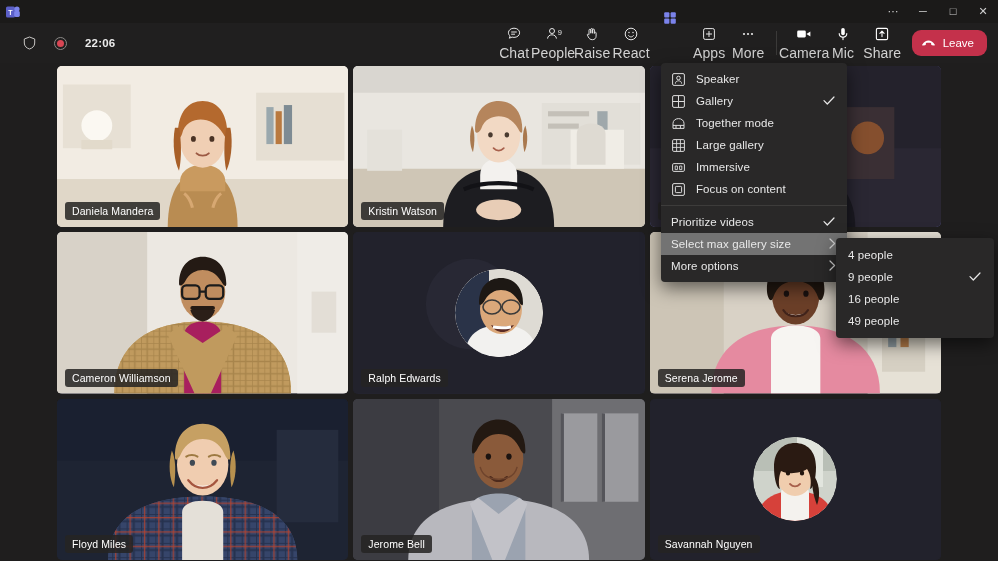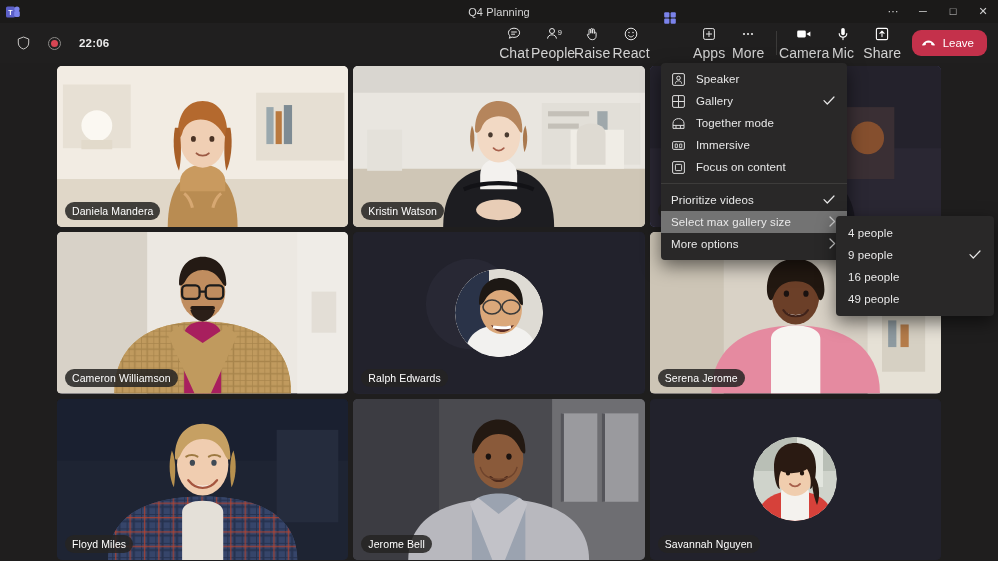--- a/index.html
+++ b/index.html
@@ -26,21 +26,21 @@
   .tb-btn {
     width: 30px; height: 23px; display: flex; align-items: center; justify-content: center;
     color: #d0d0d0; font-size: 11px; line-height: 1;
   }
 
   
   .toolbar {
     position: absolute; top: 23px; left: 0; width: 998px; height: 40px;
     background: #201f1f; display: flex; align-items: center;
   }
-  .tool-left { display: flex; align-items: center; gap: 18px; padding-left: 17px; }
+  .tool-left { display: flex; align-items: center; gap: 18px; padding-left: 23px; }
   .shield { width: 13px; height: 14px; display: block; }
   .rec-dot { width: 13px; height: 13px; border-radius: 50%; border: 1.3px solid #8a8886; display:flex; align-items:center; justify-content:center; }
   .rec-dot i { display:block; width: 7px; height: 7px; border-radius: 50%; background: #d74654; }
   .rec-time { font-size: 11.5px; color: #ebebeb; font-weight: 600; letter-spacing: .2px; }
 
   .tool-right { margin-left: auto; display: flex; align-items: center; padding-right: 11px; }
   .tbtn {
     width: 39px; height: 40px; display: flex; flex-direction: column;
     align-items: center; justify-content: center; gap: 2px; position: relative;
     color: #e6e6e6; cursor: default;
@@ -66,58 +66,57 @@
   }
   .tile {
     position: relative; border-radius: 5px; overflow: hidden;
     background: #242430;
   }
   .tile.speaking { outline: 2px solid #6264a7; outline-offset: -2px; }
   .tile .bg { position: absolute; inset: 0; }
   .name {
     position: absolute; left: 8px; bottom: 7px; max-width: calc(100% - 16px);
     background: rgba(37,36,35,.86); color: #fff; font-size: 10.5px;
-    padding: 3px 7px; border-radius: 9px; white-space: nowrap; overflow: hidden;
+    padding: 3px 7px; border-radius: 3px; white-space: nowrap; overflow: hidden;
     text-overflow: ellipsis; letter-spacing: .1px;
   }
   .avatar-wrap { position: absolute; inset: 0; display: flex; align-items: center; justify-content: center; }
   .avatar { width: 88px; height: 88px; border-radius: 50%; overflow: hidden; position: relative; }
   .avatar.sm { width: 84px; height: 84px; }
 
   
   .menu {
     position: absolute; background: #292828; border-radius: 4px;
     box-shadow: 0 6px 18px rgba(0,0,0,.55); padding: 5px 0; z-index: 40;
   }
   #view-menu { left: 661px; top: 63px; width: 186px; }
   .mi { height: 22px; display: flex; align-items: center; padding: 0 11px 0 10px; gap: 10px; color: #e8e8e8; font-size: 11.5px; }
   .mi.hl { background: #737373; }
   .mi .mic { width: 15px; display: flex; align-items: center; justify-content: center; }
   .mi .mlabel { flex: 1; letter-spacing: .1px; }
   .mi .check { width: 13px; color: #e8e8e8; }
   .mi .chev { color: #c8c8c8; font-size: 10px; }
   .msep { height: 1px; background: #3d3c3b; margin: 5px 0; }
-  #gallery-submenu { left: 836px; top: 216px; width: 158px; padding: 6px 0; }
+  #gallery-submenu { left: 836px; top: 238px; width: 158px; padding: 6px 0; }
   #gallery-submenu .mi { height: 22px; padding: 0 12px; }
 </style>
 </head>
 <body>
 
 <div class="app">
 
   <div class="titlebar">
     <div class="tb-logo">
       <svg width="14" height="14" viewBox="0 0 14 14">
         <rect x="0" y="1.5" width="9" height="11" rx="1.6" fill="#5b5fc7"></rect>
         <text x="4.5" y="9.6" font-size="7" font-family="Liberation Sans, sans-serif" font-weight="bold" fill="#fff" text-anchor="middle">T</text>
         <circle cx="11" cy="4" r="2.6" fill="#7b83eb"></circle>
         <rect x="8.2" y="6" width="5.6" height="6" rx="1.4" fill="#7b83eb"></rect>
       </svg>
     </div>
-    <div class="tb-title">Q4 Planning</div>
     <div class="tb-ctrls">
       <div class="tb-btn">⋯</div>
       <div class="tb-btn">─</div>
       <div class="tb-btn">□</div>
       <div class="tb-btn close">✕</div>
     </div>
   </div>
 
   <div class="toolbar">
     <div class="tool-left">
@@ -530,20 +529,30 @@
       <span class="mic">
         <svg width="13" height="13" viewBox="0 0 13 13">
             <path d="M1 11.4V6.4C1 3.6 3.4 1.6 6.5 1.6s5.5 2 5.5 4.8v5z" fill="none" stroke="#dcdcdc" stroke-width="1"></path>
             <path d="M1 8.4h11M4 8.4v3M8.4 8.4v3" stroke="#dcdcdc" stroke-width="1"></path>
           </svg>
       </span>
       <span class="mlabel">Together mode</span>
       <span class="check"></span>
     </div>
 
+    <div class="mi">
+      <span class="mic">
+        <svg width="13" height="13" viewBox="0 0 13 13">
+            <rect x=".6" y=".6" width="11.8" height="11.8" rx="1.2" fill="none" stroke="#dcdcdc" stroke-width="1"></rect>
+            <path d="M4.6.6v11.8M8.4.6v11.8M.6 4.6h11.8M.6 8.4h11.8" stroke="#dcdcdc" stroke-width=".9"></path>
+          </svg>
+      </span>
+      <span class="mlabel">Large gallery</span>
+      <span class="check"></span>
+    </div>
 
     <div class="mi">
       <span class="mic">
         <svg width="13" height="13" viewBox="0 0 13 13">
             <rect x=".6" y="2.6" width="11.8" height="7.8" rx="1.2" fill="none" stroke="#dcdcdc" stroke-width="1"></rect>
             <path d="M3.2 5h2.2v3.6H3.2zM7.6 5h2.2v3.6H7.6z" fill="none" stroke="#dcdcdc" stroke-width=".9"></path>
           </svg>
       </span>
       <span class="mlabel">Immersive</span>
       <span class="check"></span>

